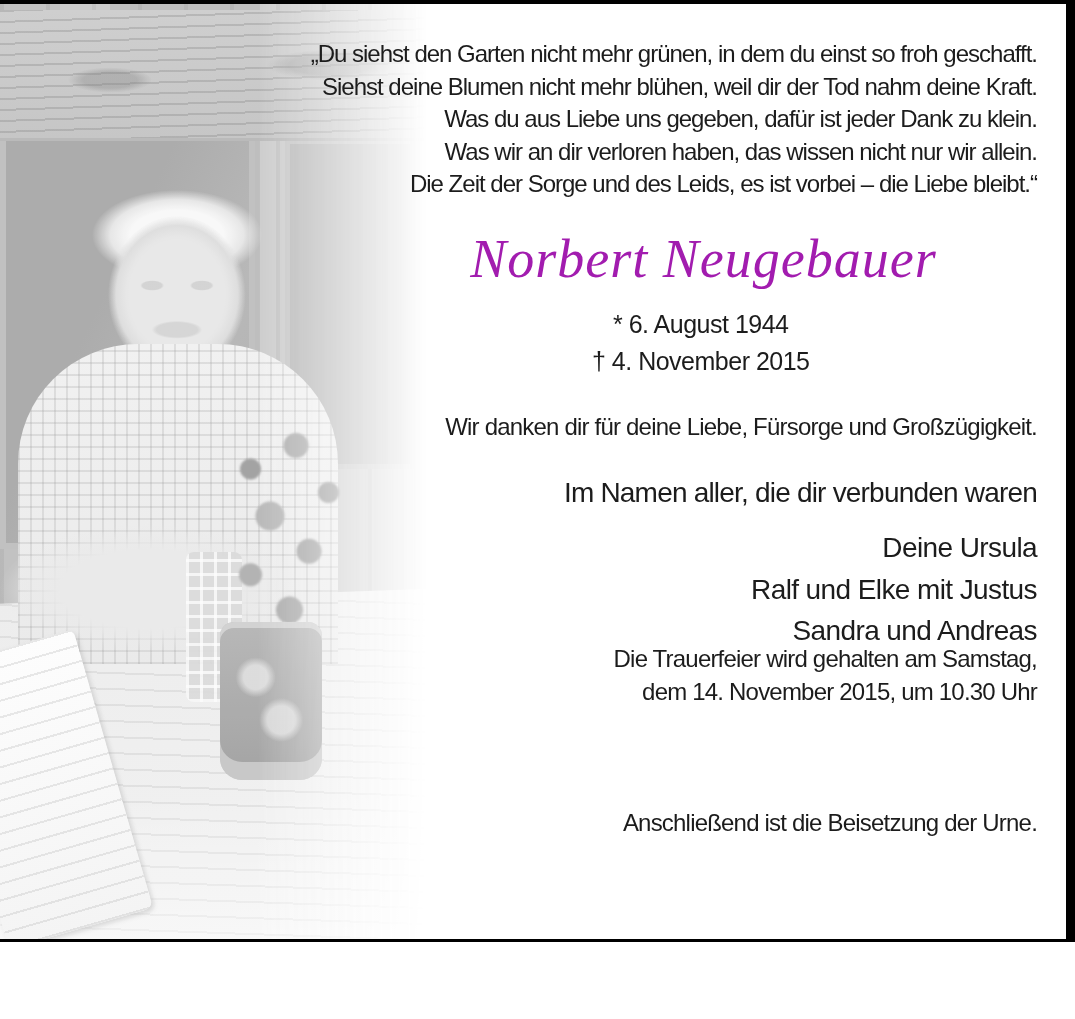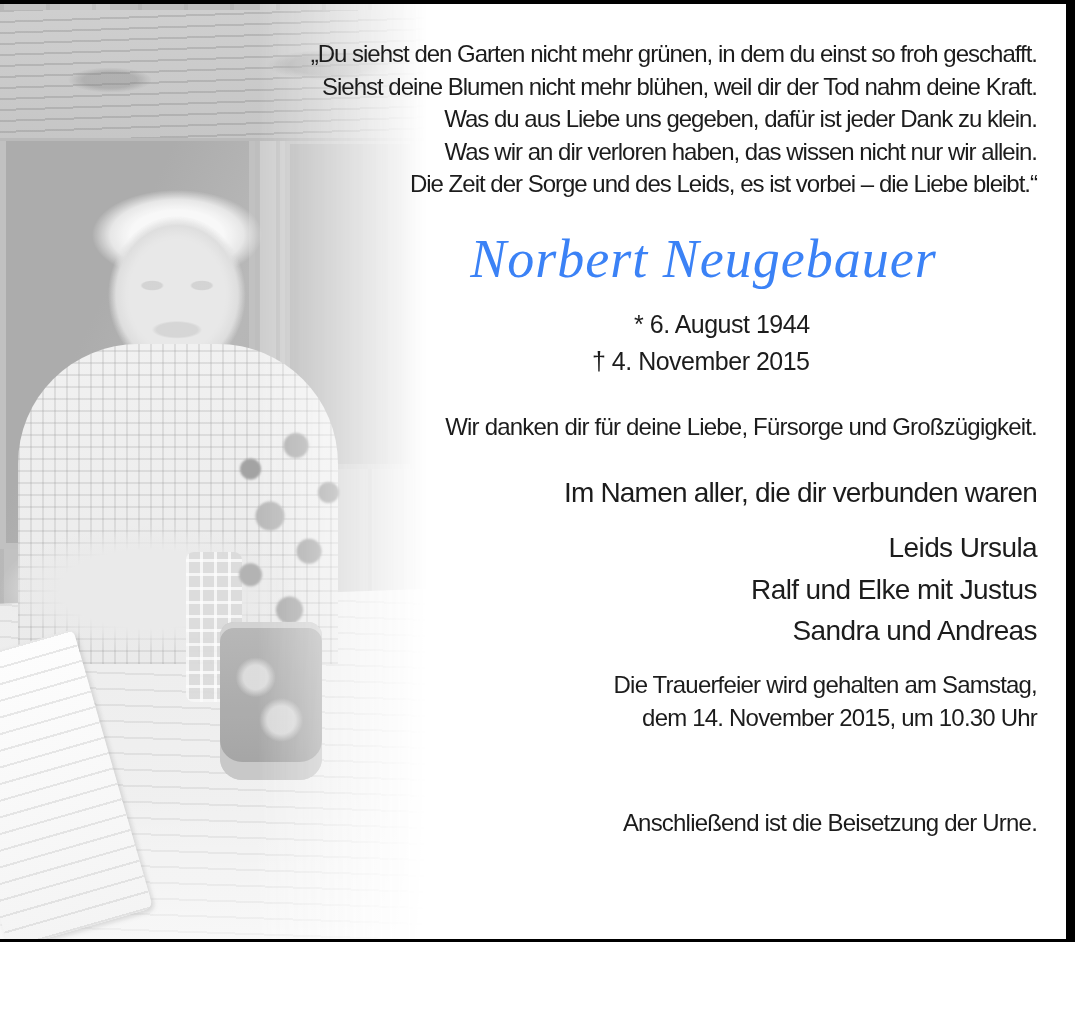--- a/index.html
+++ b/index.html
@@ -119,27 +119,27 @@
       linear-gradient(#b2b2b2,#9c9c9c);
     box-shadow:inset 0 -18px 0 #c4c4c4, inset 0 6px 0 #cfcfcf;
   }
 
   
   .txt{position:absolute;right:38px;text-align:right;}
   .poem{top:38px;left:240px;font-size:24px;line-height:32.5px;letter-spacing:-1px;}
   .name{
     top:226px;left:370px;right:38px;margin:0;font-weight:normal;
     font-family:"Liberation Serif","DejaVu Serif",serif;font-style:italic;
-    font-size:54px;line-height:66px;letter-spacing:1px;text-align:center;color:#3b82f6;
-  }
-  .dates{top:306px;left:592px;right:auto;text-align:right;font-size:25px;line-height:37px;letter-spacing:-0.5px;}
+    font-size:54px;line-height:66px;letter-spacing:1px;text-align:center;color:#a21caf;
+  }
+  .dates{top:306px;left:592px;right:auto;text-align:center;font-size:25px;line-height:37px;letter-spacing:-0.5px;}
   .thanks{top:413px;left:240px;font-size:24px;letter-spacing:-0.8px;}
   .in-namen{top:477px;left:240px;font-size:28px;letter-spacing:-0.8px;}
   .mourners{top:527px;left:240px;font-size:28px;line-height:41.5px;letter-spacing:-0.6px;}
-  .funeral{top:668px;left:240px;font-size:24px;line-height:33px;letter-spacing:-0.8px;}
+  .funeral{top:642px;left:240px;font-size:24px;line-height:33px;letter-spacing:-0.8px;}
   .burial{top:809px;left:240px;font-size:24px;letter-spacing:-0.8px;}
   .address{top:869px;left:240px;font-size:24px;letter-spacing:-0.8px;}
   p.txt{margin:0;}
 </style>
 </head>
 <body>
 
 <div class="page">
 
   <div class="photo" title="Verblasstes Foto: älterer Mann mit weißem Haar am Holztisch mit Blumenstrauß">
@@ -171,21 +171,21 @@
   <div class="txt dates">
     <div>* 6. August 1944</div>
     <div>† 4. November 2015</div>
   </div>
 
   <p class="txt thanks">Wir danken dir für deine Liebe, Fürsorge und Großzügigkeit.</p>
 
   <p class="txt in-namen">Im Namen aller, die dir verbunden waren</p>
 
   <div class="txt mourners">
-    <div>Leids Ursula</div>
+    <div>Deine Ursula</div>
     <div>Ralf und Elke mit Justus</div>
     <div>Sandra und Andreas</div>
   </div>
 
   <div class="txt funeral">
     <div>Die Trauerfeier wird gehalten am Samstag,</div>
     <div>dem 14. November 2015, um 10.30 Uhr</div>
   </div>
 
   <p class="txt burial">Anschließend ist die Beisetzung der Urne.</p>

